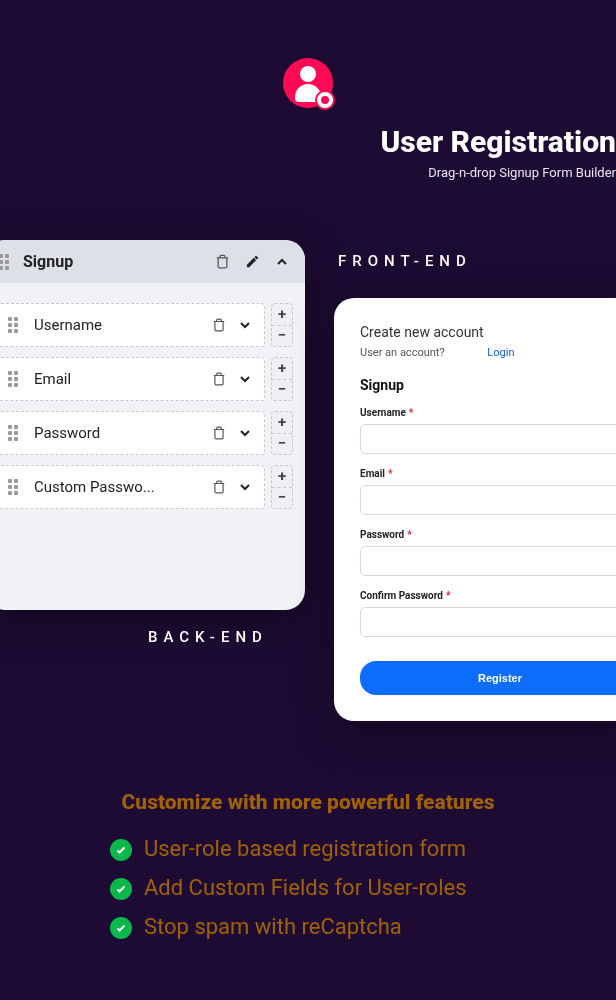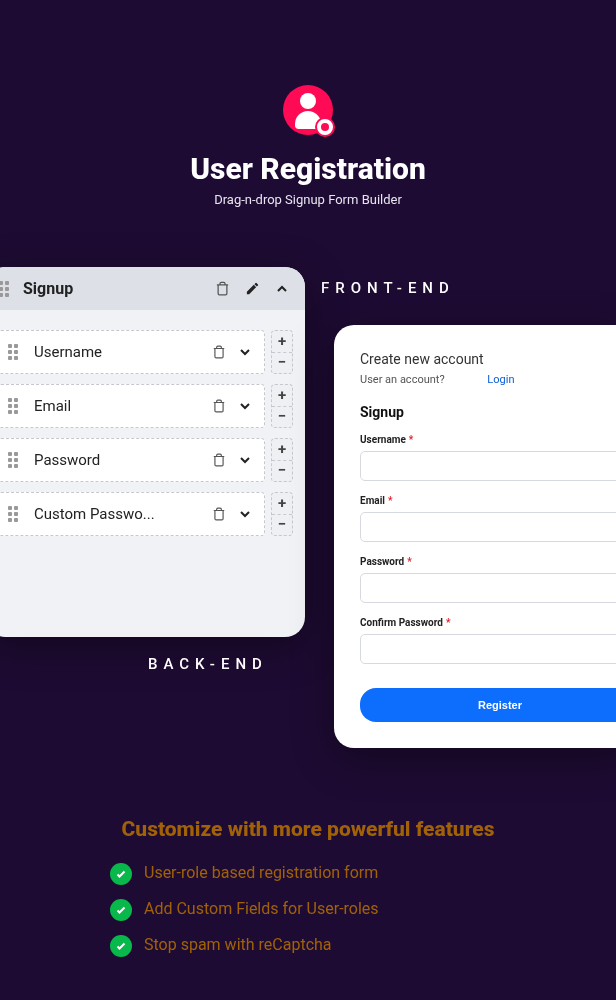--- a/index.html
+++ b/index.html
@@ -5,22 +5,22 @@
 * { box-sizing: border-box; margin: 0; padding: 0; }
 body {
   width: 616px;
   height: 1000px;
   background: #1e0b33;
   font-family: -apple-system, BlinkMacSystemFont, "Segoe UI", Roboto, sans-serif;
   overflow: hidden;
   position: relative;
 }
 .hero {
-  text-align: center;
-  padding-top: 85px;
+  text-align: right;
+  padding-top: 58px;
   color: #fff;
 }
 .logo {
   width: 50px;
   height: 50px;
   margin: 0 auto 16px;
   position: relative;
 }
 .logo-main {
   width: 50px;
@@ -85,21 +85,21 @@
   margin-top: 60px;
   height: 470px;
 }
 .label-frontend, .label-backend {
   color: #fff;
   letter-spacing: 6px;
   font-size: 15px;
   font-weight: 500;
   position: absolute;
 }
-.label-frontend { top: 12px; left: 321px; }
+.label-frontend { top: 12px; left: 338px; }
 .label-backend { top: 388px; left: 148px; }
 
 
 .backend-panel {
   position: absolute;
   left: -15px;
   top: 0;
   width: 320px;
   height: 370px;
   background: #f0f2f6;
@@ -272,23 +272,23 @@
   margin-bottom: 22px;
 }
 .feature-list {
   display: flex;
   flex-direction: column;
   gap: 14px;
   padding-left: 30px;
 }
 .feature-item {
   display: flex;
-  align-items: flex-start;
+  align-items: flex-end;
   gap: 12px;
-  font-size: 16px;
+  font-size: 22px;
 }
 .check {
   width: 22px;
   height: 22px;
   background: #08b84b;
   border-radius: 50%;
   display: flex;
   align-items: center;
   justify-content: center;
   flex-shrink: 0;

